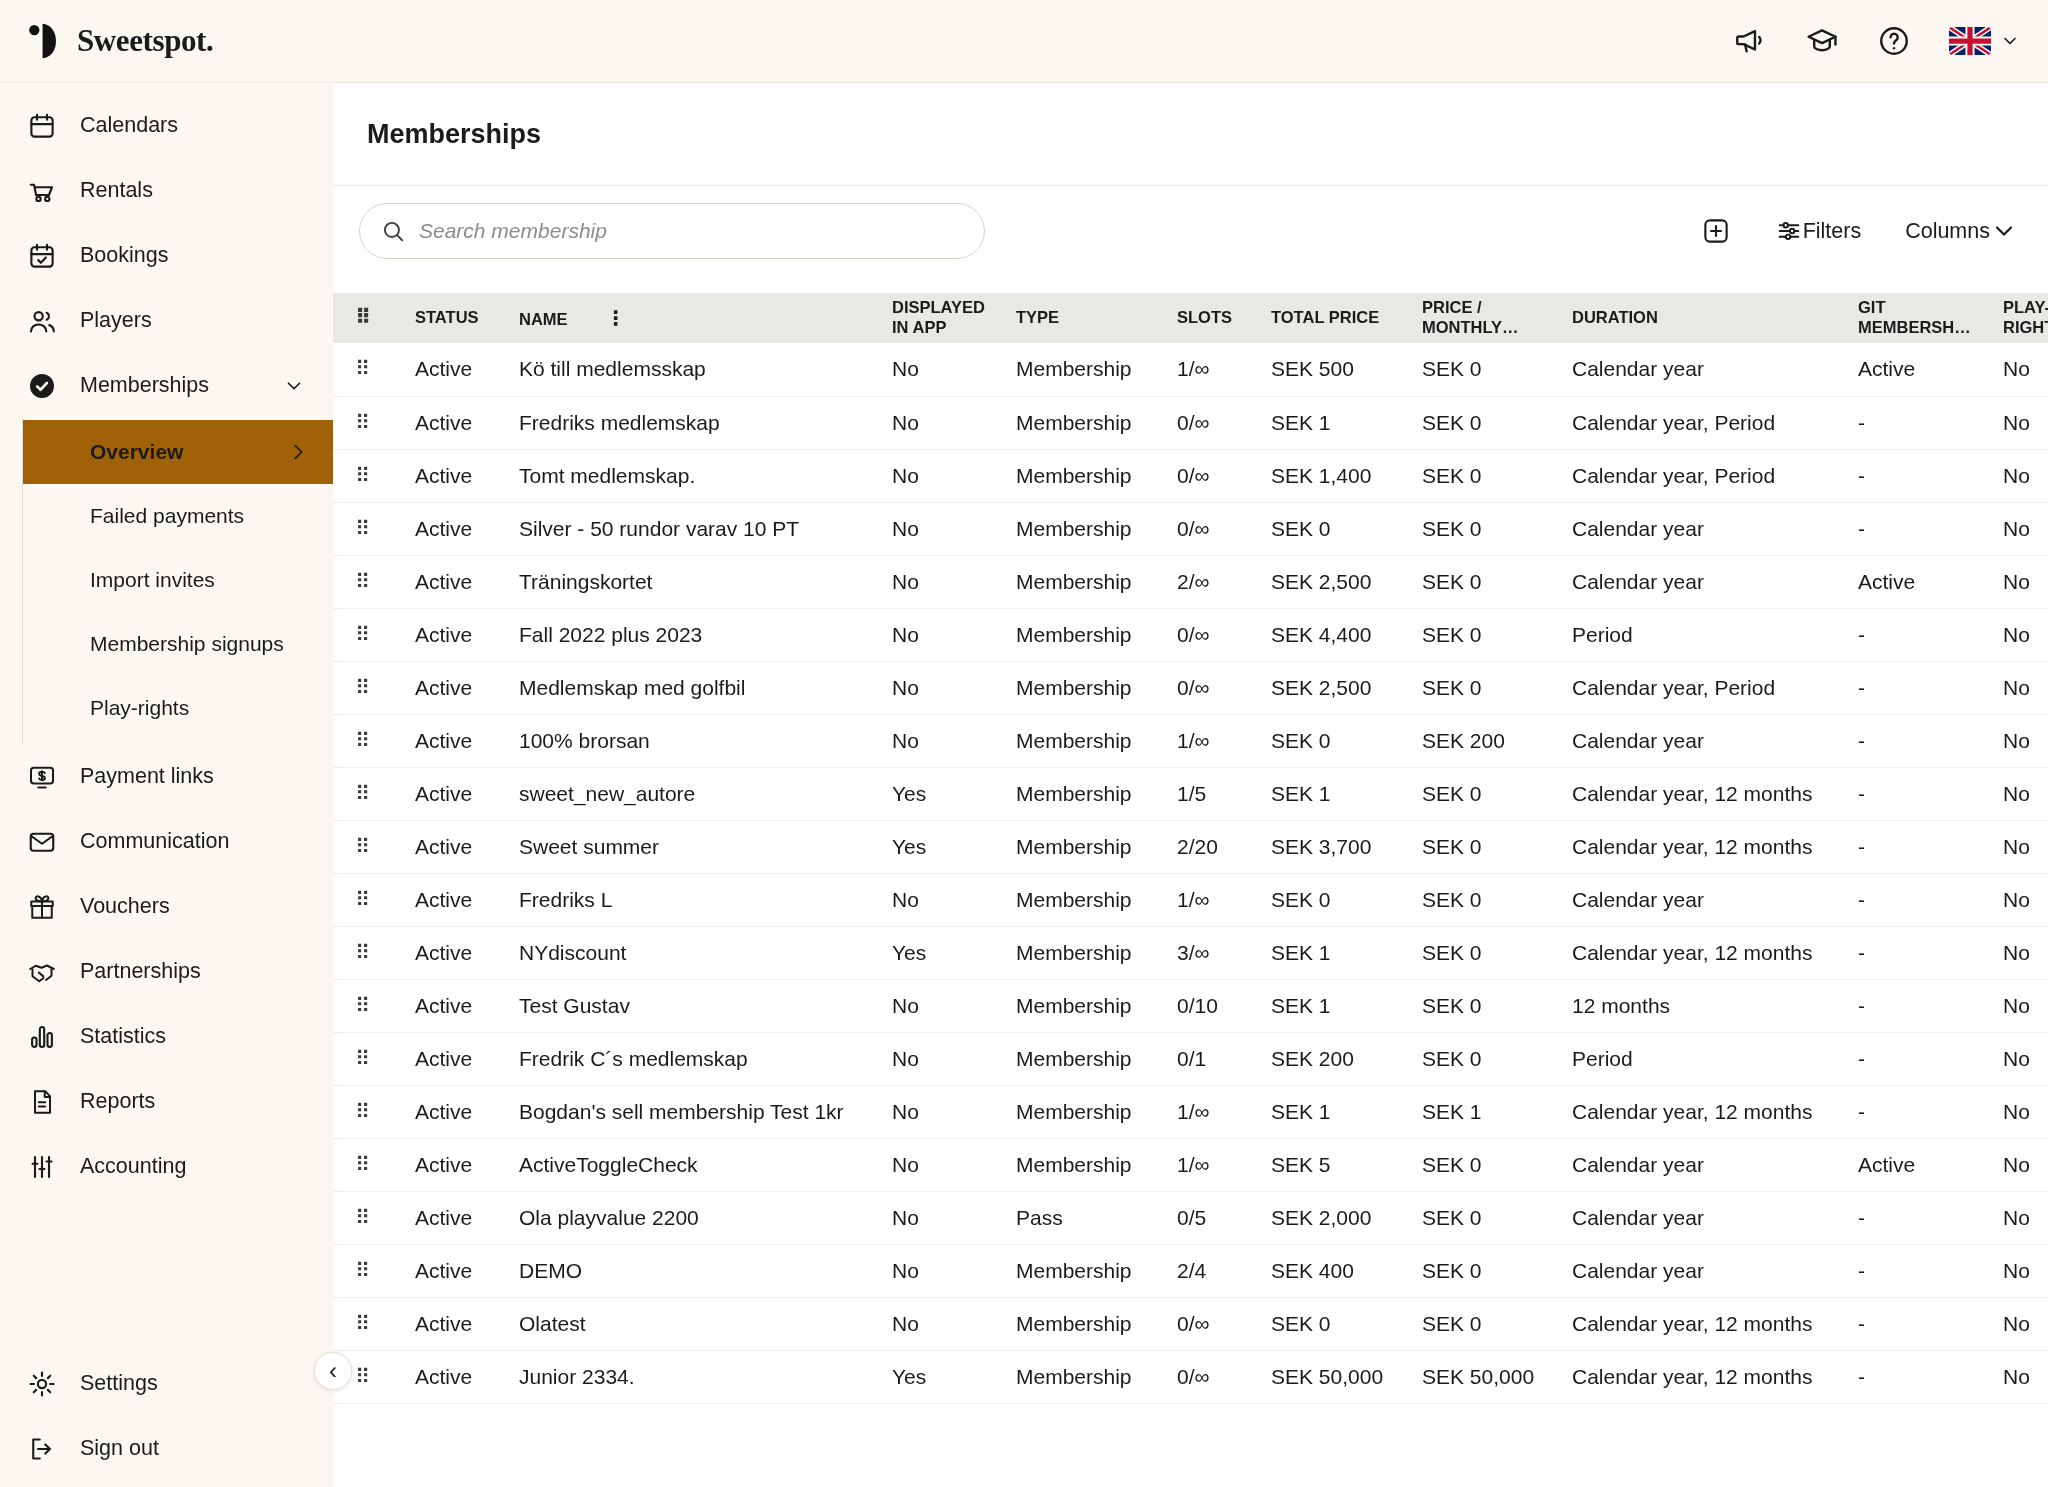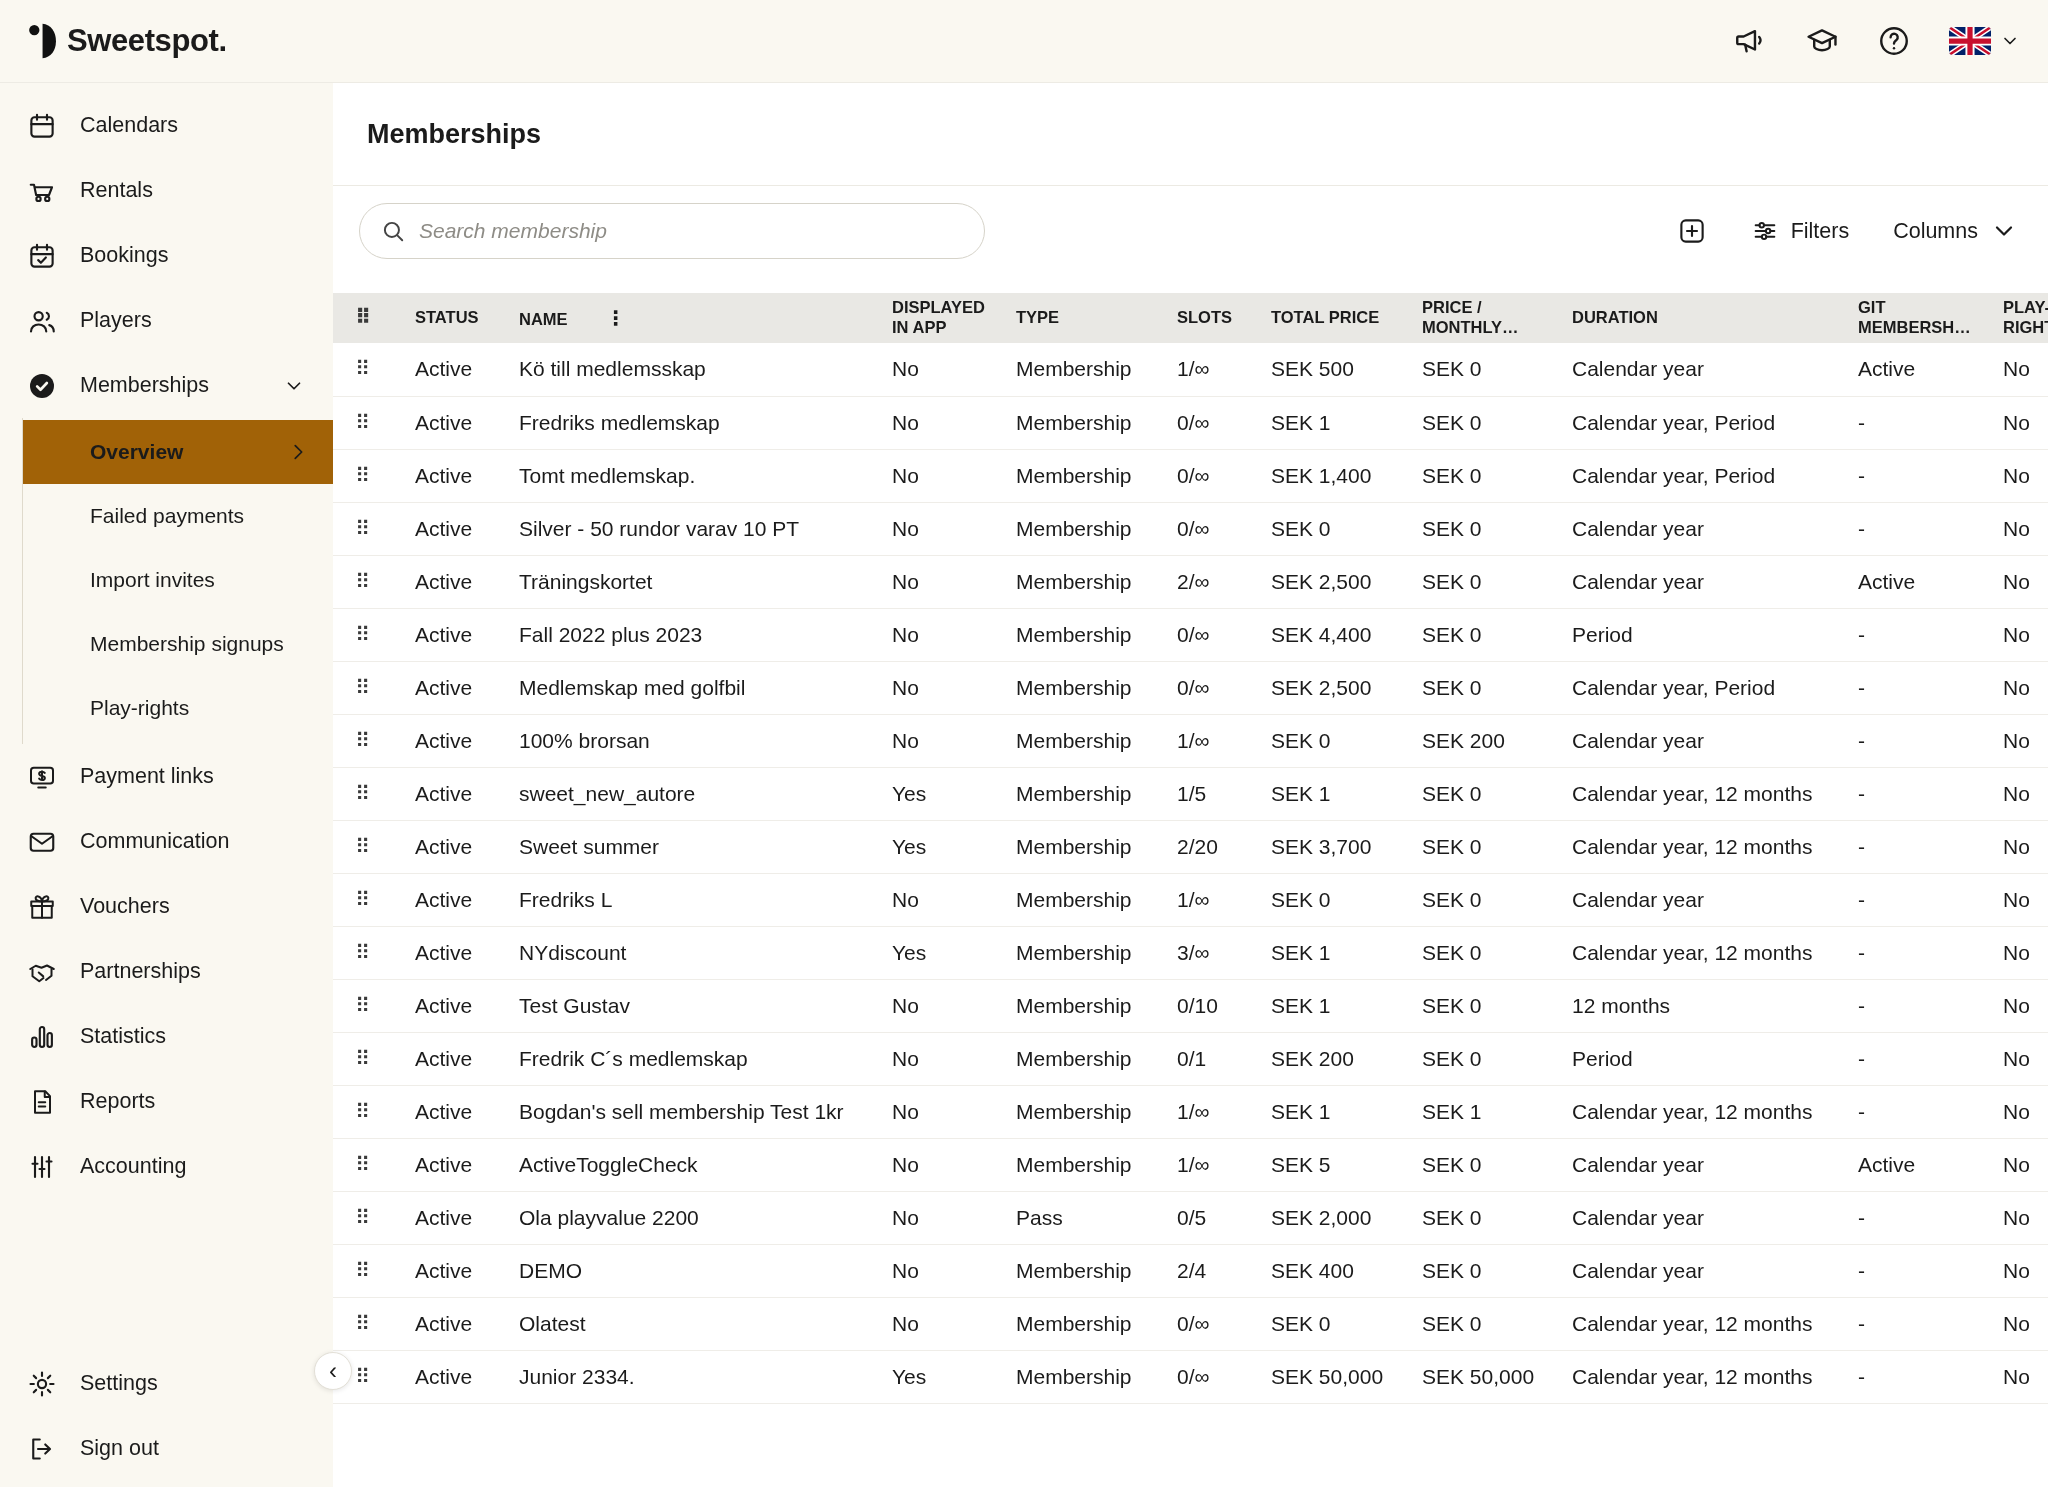--- a/index.html
+++ b/index.html
@@ -13,21 +13,21 @@
     position:relative;
   }
   button { font-family:inherit; color:inherit; }
 
   
   .topbar {
     position:fixed; top:0; left:0; width:2048px; height:83px;
     background:#FAF8F1; display:flex; align-items:center;
     padding:0 28px; z-index:20; border-bottom:1px solid rgba(0,0,0,0.05);
   }
-  .logo { display:flex; align-items:center; gap:9px; cursor:pointer; }
+  .logo { display:flex; align-items:center; gap:19px; cursor:pointer;font-family:Liberation Serif, serif; }
   .logo-mark svg { width:30px; height:38px; display:block; color:#111; }
   .logo-text { font-size:31px; font-weight:700; letter-spacing:-0.4px; }
   .club-select {
     position:absolute; left:50%; top:50%; transform:translate(-50%,-50%);
     width:432px; height:62px; background:#fff; border:1px solid #DBD8CF;
     border-radius:10px; display:flex; align-items:center; justify-content:space-between;
     padding:0 26px; font-size:23px; cursor:pointer;
   }
   .club-select .chev svg { width:24px; height:24px; display:block; }
   .topbar-icons { margin-left:auto; display:flex; align-items:center; gap:38px; }
@@ -79,21 +79,21 @@
 
   .toolbar { display:flex; align-items:center; padding:17px 30px 0 26px; margin-bottom:34px; flex:none; }
   .search {
     width:626px; height:56px; border:1px solid #D6D3C9; border-radius:28px;
     background:#fff; display:flex; align-items:center; padding:0 10px 0 20px; gap:13px;
   }
   .search .s-icon svg { width:26px; height:26px; display:block; color:#444; }
   .search input { border:none; outline:none; flex:1; font-size:21px; background:transparent; font-family:inherit; color:#ec4899; }
   .search input::placeholder { color:#8E8C86; font-style:italic; }
   .toolbar-right { margin-left:auto; display:flex; align-items:center; gap:44px; }
-  .tool-btn { display:flex; align-items:center; gap:12px; background:none; border:none;
+  .tool-btn { display:flex; align-items:center; background:none; border:none;
     font-size:21.5px; cursor:pointer; padding:0;justify-content:flex-end; }
   .tool-btn svg { width:28px; height:28px; display:block; }
   .add-btn svg { width:30px; height:30px; }
 
   
   .table-wrap { overflow:hidden; flex:none; }
   table { border-collapse:collapse; table-layout:fixed; width:1820px; }
   thead th {
     background:#E9E8E4; height:50px; text-align:left; vertical-align:middle;
     font-size:16.5px; font-weight:700; line-height:1.2; white-space:pre-line;

